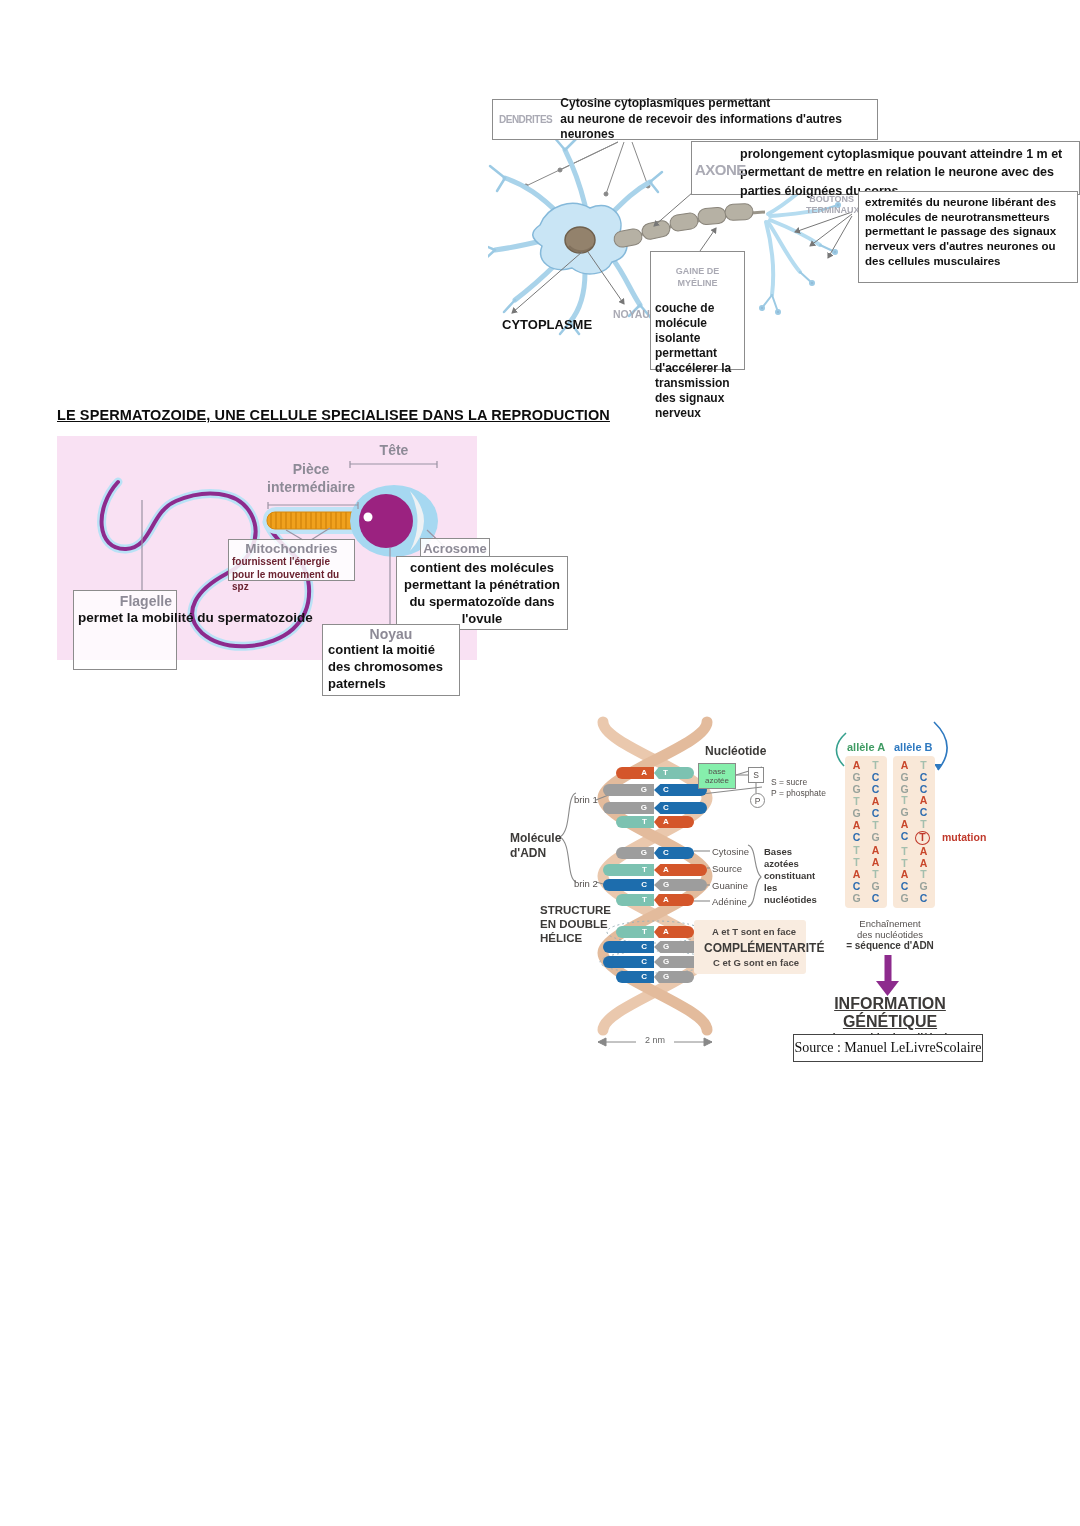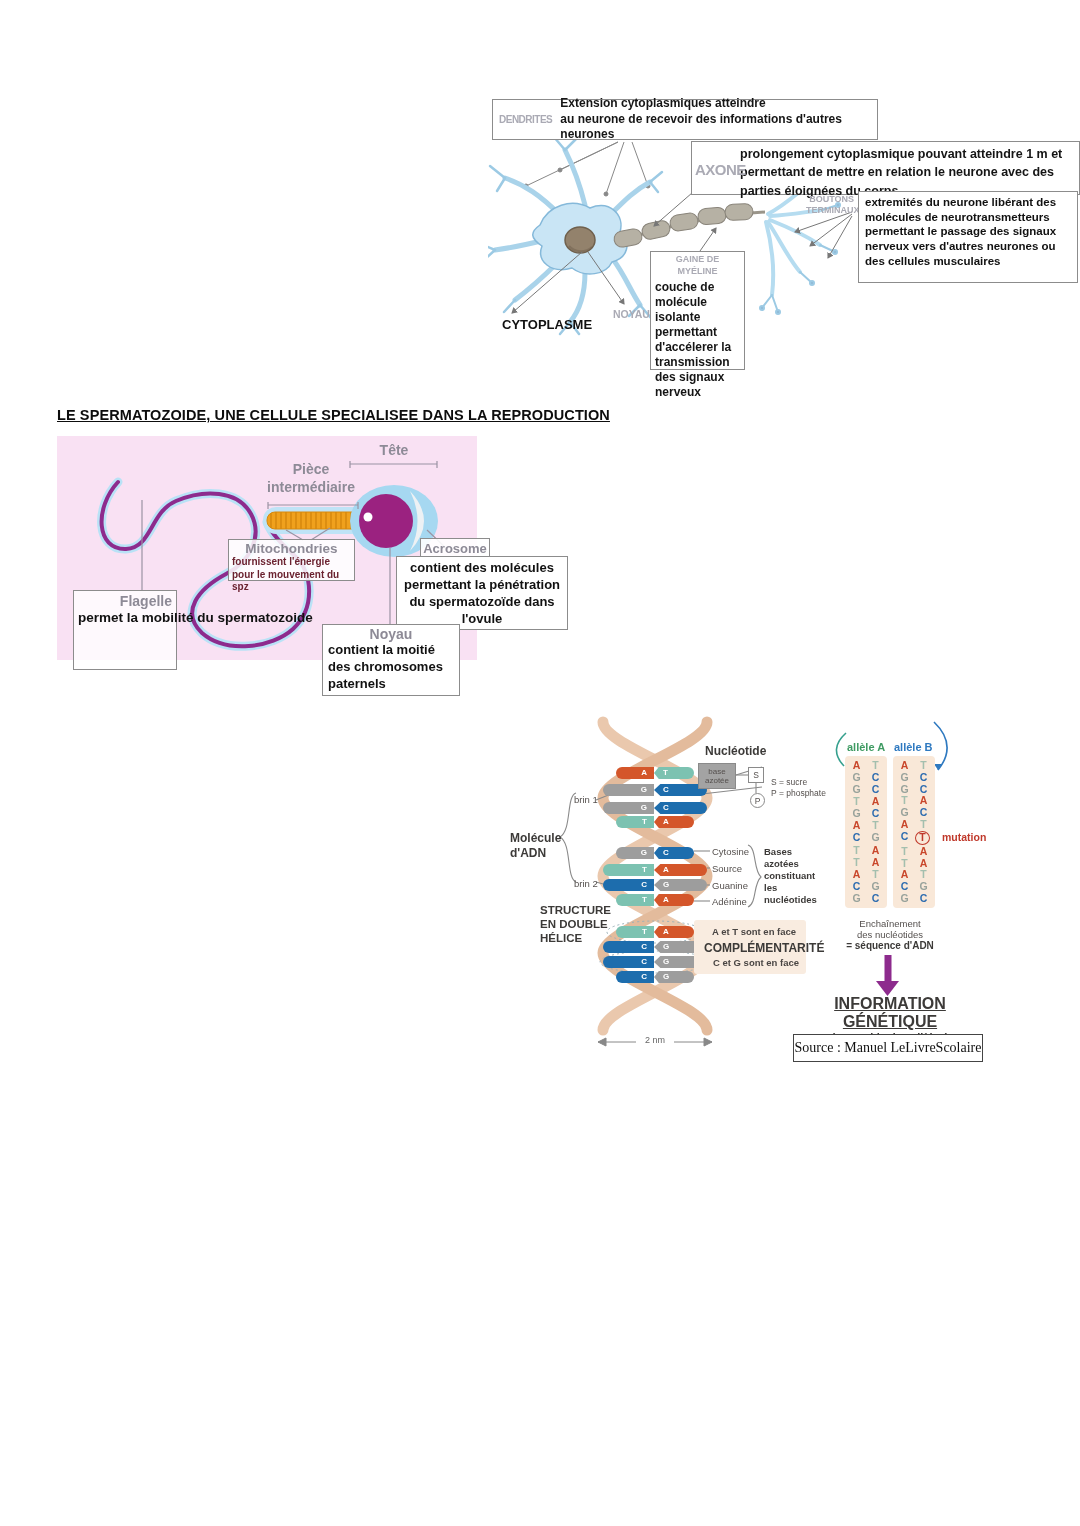--- a/index.html
+++ b/index.html
@@ -129,35 +129,35 @@
       <line x1="852" y1="216" x2="828" y2="258" marker-end="url(#arr)"></line>
       <line x1="700" y1="251" x2="716" y2="228" marker-end="url(#arr)"></line>
       <line x1="588" y1="252" x2="624" y2="304" marker-end="url(#arr)"></line>
       <line x1="582" y1="252" x2="512" y2="313" marker-end="url(#arr)"></line>
     </g>
   </svg>
 
   <div class="abs box" style="left:492px;top:99px;width:386px;height:41px;display:flex;align-items:center;gap:8px;padding:0 6px;">
     <span class="graylbl" style="font-size:10px;letter-spacing:-.5px;">DENDRITES</span>
     <span class="smalltxt">
-      <span style="display:block">Extension cytoplasmiques atteindre</span>
+      <span style="display:block">Cytosine cytoplasmiques permettant</span>
       <span style="display:block">au neurone de recevoir des informations d'autres neurones</span>
     </span>
   </div>
 
   <div class="abs box" style="left:691px;top:141px;width:389px;height:54px;padding:2px 4px 2px 48px;">
     <span class="graylbl" style="position:absolute;left:3px;bottom:16px;font-size:15px;letter-spacing:-.5px;">AXONE</span>
     <span class="smalltxt" style="font-size:12.5px;">prolongement cytoplasmique pouvant atteindre 1 m et permettant de mettre en relation le neurone avec des parties éloignées du corps</span>
   </div>
 
   <div class="abs graylbl" style="left:806px;top:194px;width:48px;font-size:9px;text-align:right;line-height:1.2;">BOUTONS TERMINAUX</div>
   <div class="abs box" style="left:858px;top:191px;width:220px;height:92px;padding:3px 6px;font-size:11.5px;font-weight:bold;line-height:1.28;">extremités du neurone libérant des molécules de neurotransmetteurs permettant le passage des signaux nerveux vers d'autres neurones ou des cellules musculaires</div>
 
   <div class="abs box" style="left:650px;top:251px;width:95px;height:119px;padding:2px 4px;">
-    <div class="graylbl" style="font-size:9px;text-align:center;line-height:1.3;width:60px;margin:0 auto;">GAINE DE MYÉLINE</div>
+    <div class="graylbl" style="font-size:9px;text-align:center;line-height:1.3;width:60px;margin:12px auto;">GAINE DE MYÉLINE</div>
     <div class="smalltxt" style="margin-top:3px;line-height:1.25;">couche de molécule isolante permettant d'accélerer la transmission des signaux nerveux</div>
   </div>
 
   <div class="abs graylbl" style="left:613px;top:308px;font-size:10.5px;">NOYAU</div>
   <div class="abs bold" style="left:502px;top:317px;font-size:13px;">CYTOPLASME</div>
 
   <div class="abs sec-title" style="left:57px;top:407px;">LE SPERMATOZOIDE, UNE CELLULE SPECIALISEE DANS LA REPRODUCTION</div>
 
   <div class="abs" style="left:57px;top:436px;width:420px;height:224px;background:#f9e1f3;"></div>
 
@@ -299,21 +299,21 @@
         <div class="bp L" style="background: rgb(29, 109, 173);">C</div>
         <div class="bp R" style="background: rgb(157, 157, 157);">G</div>
       </div>
       <div class="bp-row" style="top: 971px; left: 616px; width: 78px;">
         <div class="bp L" style="background: rgb(29, 109, 173);">C</div>
         <div class="bp R" style="background: rgb(157, 157, 157);">G</div>
       </div>
     </div>
 
   <div class="abs dna-bold" style="left:705px;top:744px;font-size:12px;">Nucléotide</div>
-  <div class="abs" style="left:698px;top:763px;width:36px;height:24px;border:1px solid #8a8a8a;font-size:8px;color:#55504e;display:flex;align-items:center;justify-content:center;text-align:center;line-height:1.15;background:#a3a3a3;">base azotée</div>
+  <div class="abs" style="left:698px;top:763px;width:36px;height:24px;border:1px solid #8a8a8a;font-size:8px;color:#55504e;display:flex;align-items:center;justify-content:center;text-align:center;line-height:1.15;background:#86efac;">base azotée</div>
   <div class="abs" style="left:748px;top:767px;width:14px;height:14px;border:1px solid #8a8a8a;font-size:8.5px;color:#55504e;display:flex;align-items:center;justify-content:center;background:#fff;">S</div>
   <div class="abs" style="left:750px;top:793px;width:13px;height:13px;border:1px solid #8a8a8a;border-radius:50%;font-size:8.5px;color:#55504e;display:flex;align-items:center;justify-content:center;background:#fff;">P</div>
   <div class="abs dna-small" style="left:771px;top:777px;font-size:8.5px;">S = sucre</div>
   <div class="abs dna-small" style="left:771px;top:788px;font-size:8.5px;">P = phosphate</div>
 
   <div class="abs dna-bold" style="left:510px;top:831px;font-size:12px;width:50px;line-height:1.25;">Molécule d'ADN</div>
   <div class="abs dna-small" style="left:574px;top:794px;">brin 1</div>
   <div class="abs dna-small" style="left:574px;top:878px;">brin 2</div>
   <div class="abs dna-bold" style="left:540px;top:904px;font-size:11.5px;width:80px;line-height:1.2;">STRUCTURE EN DOUBLE HÉLICE</div>
 

